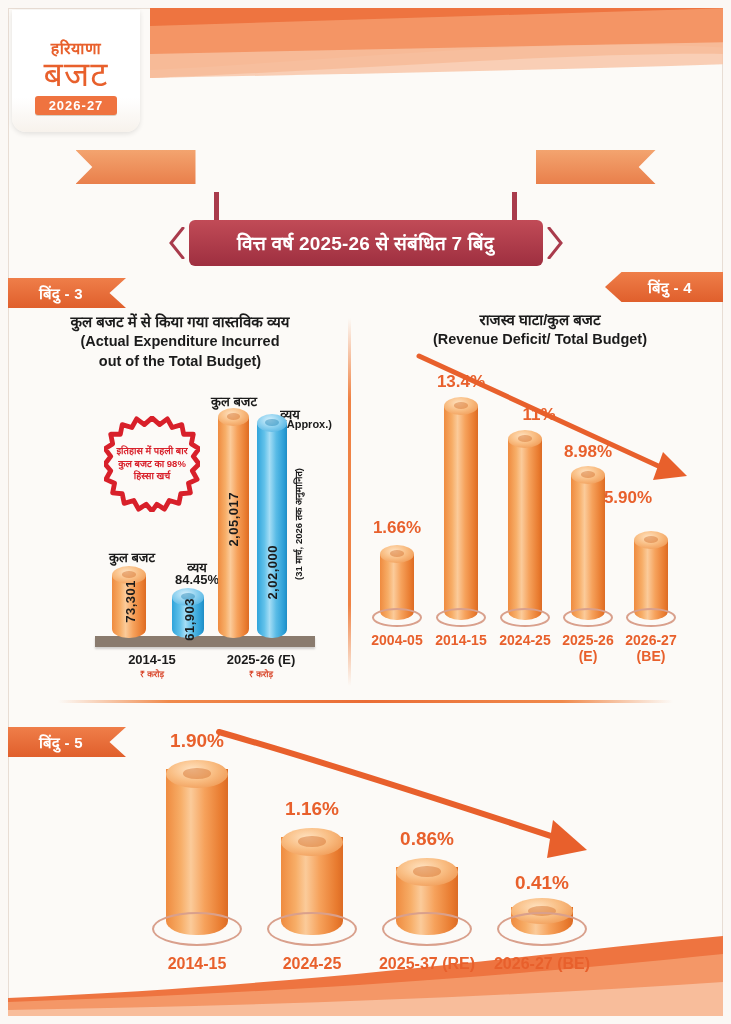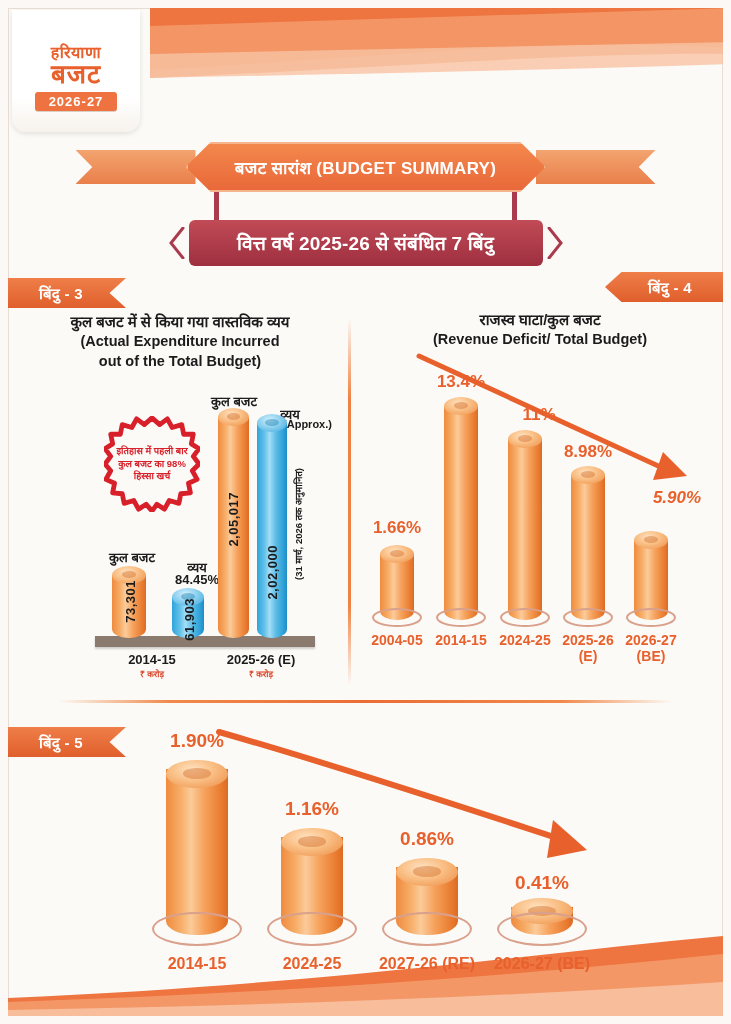--- a/index.html
+++ b/index.html
@@ -44,21 +44,21 @@
   .logo-tab {
     position: absolute; left: 12px; top: 10px;
     width: 26px; height: 60px; background: #ef7340; z-index: 5;
   }
   .logo-l1 {
     font-family: Liberation Sans, sans-serif;
     font-size: 16px; font-weight: bold; color: #e8602c;
     letter-spacing: .5px; line-height: 1;
   }
   .logo-l2 {
-    font-size: 26px; font-weight: bold; color: #e8602c;
+    font-size: 34px; font-weight: normal; color: #e8602c;
     line-height: 1.05; letter-spacing: 1px;
   }
   .logo-year {
     margin-top: 4px;
     background: #ef7340; color: #ffffff;
     font-size: 13px; font-weight: bold; letter-spacing: 1px;
     padding: 2px 14px; border-radius: 3px;
     box-shadow: 0 1px 0 #d8d0c4;
   }
   
@@ -236,25 +236,20 @@
   <div class="logo-tab"></div>
   <div class="logo-box">
     <div class="logo-l1">हरियाणा</div>
     <div class="logo-l2">बजट</div>
     <div class="logo-year">2026-27</div>
   </div>
 
   <div class="ribbon-wings">
     <div class="wing l"></div>
     <div class="wing r"></div>
-  </div>
-  <div class="ribbon-top">
-    <div class="hex">
-      <span class="txt">बजट सारांश  (BUDGET SUMMARY)</span>
-    </div>
   </div>
 
   <div class="connector" style="left:214px"></div>
   <div class="connector" style="left:512px"></div>
 
   <div class="ribbon-red">
     <svg class="chev l" viewBox="0 0 20 32">
       <path d="M16,1 L4,16 L16,31" stroke="#a93b4c" stroke-width="3" fill="none" stroke-linecap="round"></path>
     </svg>
     <svg class="chev r" viewBox="0 0 20 32">
@@ -380,21 +375,21 @@
     <span>2025-26</span><br>
     <span>(E)</span>
   </div>
 
   <div class="cyl" style="left:634px; top:531px; width:34px; height:89px;">
     <div class="tube"></div>
     <div class="cap"></div>
   </div>
   <div class="ellipse-base" style="left:631px; top:612px; width:40px; height:13px; z-index:-1;"></div>
   <div class="ellipse-ring" style="left:626px; top:608px; width:50px; height:19px;"></div>
-  <div class="val-lbl" style="left:641px; top:488px; width:72px;font-style:italic;">5.90%</div>
+  <div class="val-lbl" style="left:592px; top:488px; width:72px;">5.90%</div>
   <div class="axis-lbl" style="left:615px; top:632px; width:72px;">
     <span>2026-27</span><br>
     <span>(BE)</span>
   </div>
 
   <div class="h-div"></div>
 
   <div class="point-badge badge-left" style="top:727px">बिंदु - 5</div>
 
 
@@ -421,21 +416,21 @@
   <div class="val-lbl" style="left:267px; top:798px; width:90px; font-size:19px;">1.16%</div>
   <div class="axis-lbl" style="left:267px; top:955px; width:90px; font-size:16px;">2024-25</div>
 
   <div class="cyl" style="left:396px; top:858px; width:62px; height:77px;">
     <div class="tube" style="border-radius:0 0 48% 48% / 0 0 14px 14px;"></div>
     <div class="cap" style="height:28px;"></div>
   </div>
   <div class="ellipse-base" style="left:390px; top:918px; width:74px; height:24px; z-index:-1;"></div>
   <div class="ellipse-ring" style="left:382px; top:912px; width:90px; height:34px;"></div>
   <div class="val-lbl" style="left:382px; top:828px; width:90px; font-size:19px;">0.86%</div>
-  <div class="axis-lbl" style="left:374px; top:955px; width:106px; font-size:16px;">2027-26 (RE)</div>
+  <div class="axis-lbl" style="left:374px; top:955px; width:106px; font-size:16px;">2025-37 (RE)</div>
 
   <div class="cyl" style="left:511px; top:898px; width:62px; height:37px;">
     <div class="tube" style="border-radius:0 0 48% 48% / 0 0 14px 14px;"></div>
     <div class="cap" style="height:26px;"></div>
   </div>
   <div class="ellipse-base" style="left:505px; top:918px; width:74px; height:24px; z-index:-1;"></div>
   <div class="ellipse-ring" style="left:497px; top:912px; width:90px; height:34px;"></div>
   <div class="val-lbl" style="left:497px; top:872px; width:90px; font-size:19px;">0.41%</div>
   <div class="axis-lbl" style="left:489px; top:955px; width:106px; font-size:16px;">2026-27 (BE)</div>
 

